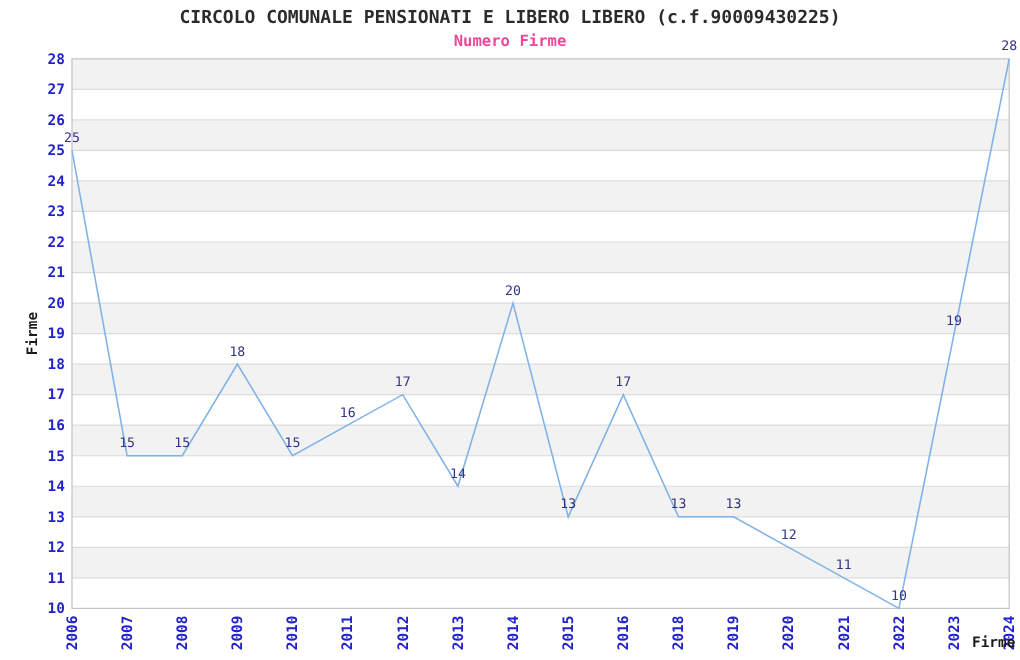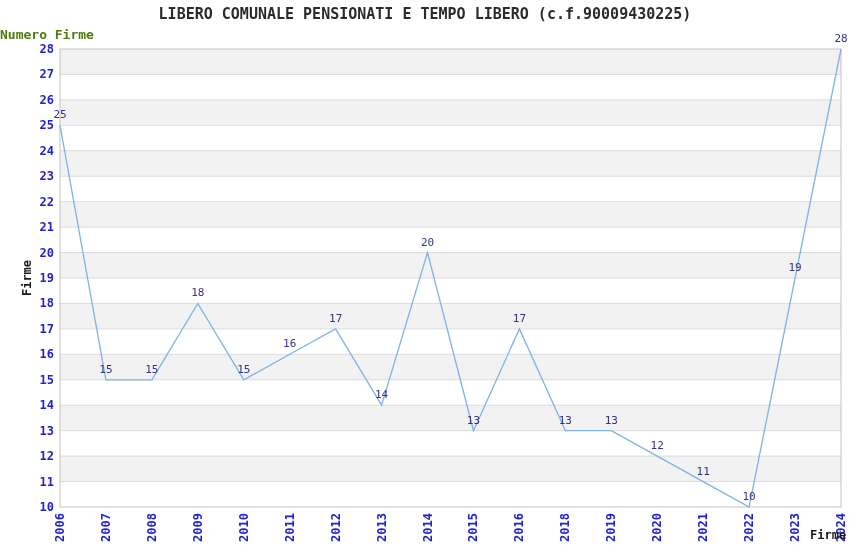--- a/index.html
+++ b/index.html
@@ -25,23 +25,24 @@
     font-weight: bold;
     color: #2b2b2b;
     letter-spacing: 0;
     white-space: nowrap;
   }
   .chart-subtitle {
     position: absolute;
     top: 27px;
     left: 0;
     width: 850px;
+    text-align: center;
     font-size: 13px;
     font-weight: bold;
-    color: #4d7c0f;
+    color: #ec4899;
     white-space: nowrap;
   }
   .y-axis-title {
     position: absolute;
     left: 27px;
     top: 278px;
     transform: translate(-50%, -50%) rotate(-90deg);
     font-size: 12px;
     font-weight: bold;
     color: #1a1a1a;
@@ -70,21 +71,21 @@
   svg#chart text.dlabel {
     font-family: "DejaVu Sans Mono", "Liberation Mono", monospace;
     font-size: 11px;
     font-weight: normal;
   }
 </style>
 </head>
 <body>
 
 <div class="stage">
-  <div class="chart-title">LIBERO COMUNALE PENSIONATI E TEMPO LIBERO (c.f.90009430225)</div>
+  <div class="chart-title">CIRCOLO COMUNALE PENSIONATI E LIBERO LIBERO (c.f.90009430225)</div>
   <div class="chart-subtitle">Numero Firme</div>
   <svg id="chart" width="850" height="550" viewBox="0 0 850 550">
       <rect x="60" y="49" width="781" height="458" fill="#ffffff"></rect>
       <rect x="60" y="456.1111111111111" width="781" height="25.444444444444457" fill="#f2f2f2"></rect>
       <rect x="60" y="405.22222222222223" width="781" height="25.444444444444457" fill="#f2f2f2"></rect>
       <rect x="60" y="354.33333333333337" width="781" height="25.4444444444444" fill="#f2f2f2"></rect>
       <rect x="60" y="303.44444444444446" width="781" height="25.444444444444457" fill="#f2f2f2"></rect>
       <rect x="60" y="252.55555555555554" width="781" height="25.444444444444457" fill="#f2f2f2"></rect>
       <rect x="60" y="201.66666666666669" width="781" height="25.4444444444444" fill="#f2f2f2"></rect>
       <rect x="60" y="150.77777777777777" width="781" height="25.444444444444457" fill="#f2f2f2"></rect>

